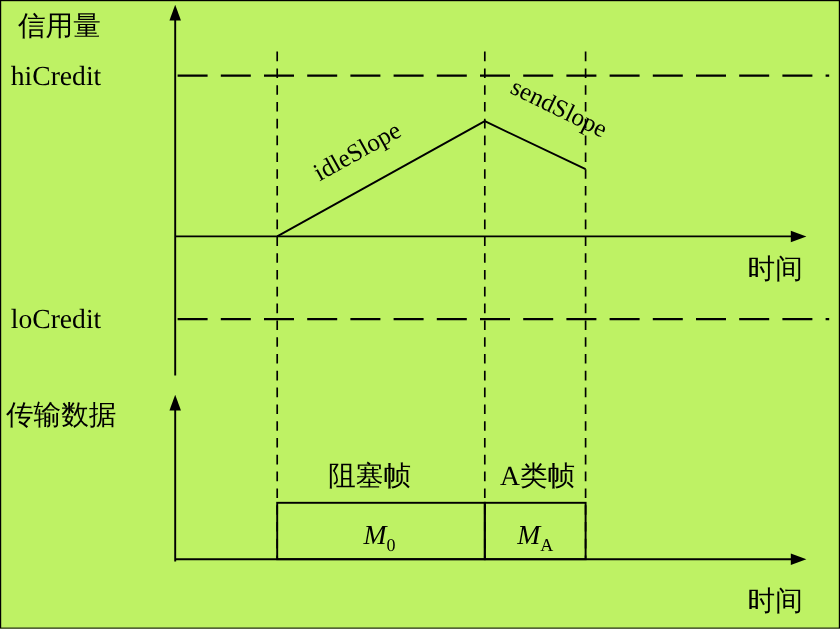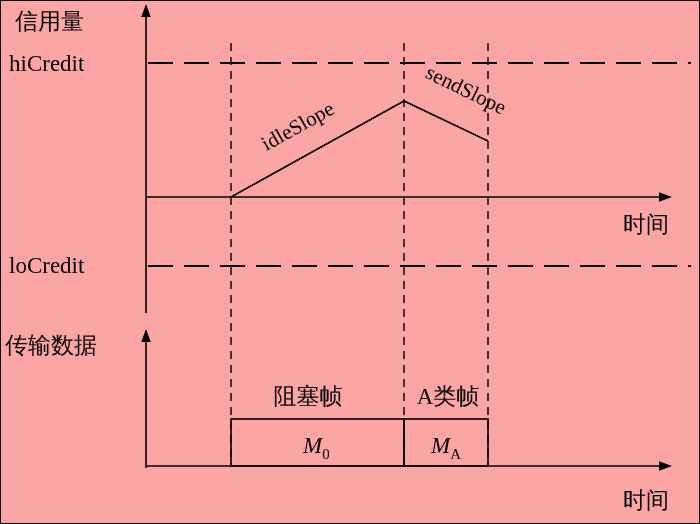--- a/index.html
+++ b/index.html
@@ -6,21 +6,21 @@
     margin: 0;
     padding: 0;
     background: #ffffff;
   }
   .figure-frame {
     position: relative;
     width: 700px;
     height: 524px;
     box-sizing: border-box;
     border: 1px solid #000000;
-    background: #fca5a5;
+    background: #bef264;
     overflow: hidden;
   }
   svg {
     display: block;
   }
   svg text {
     font-family: "Liberation Serif", "DejaVu Serif", serif;
     fill: #000000;
   }
   .cn-label { font-size: 23px; }

